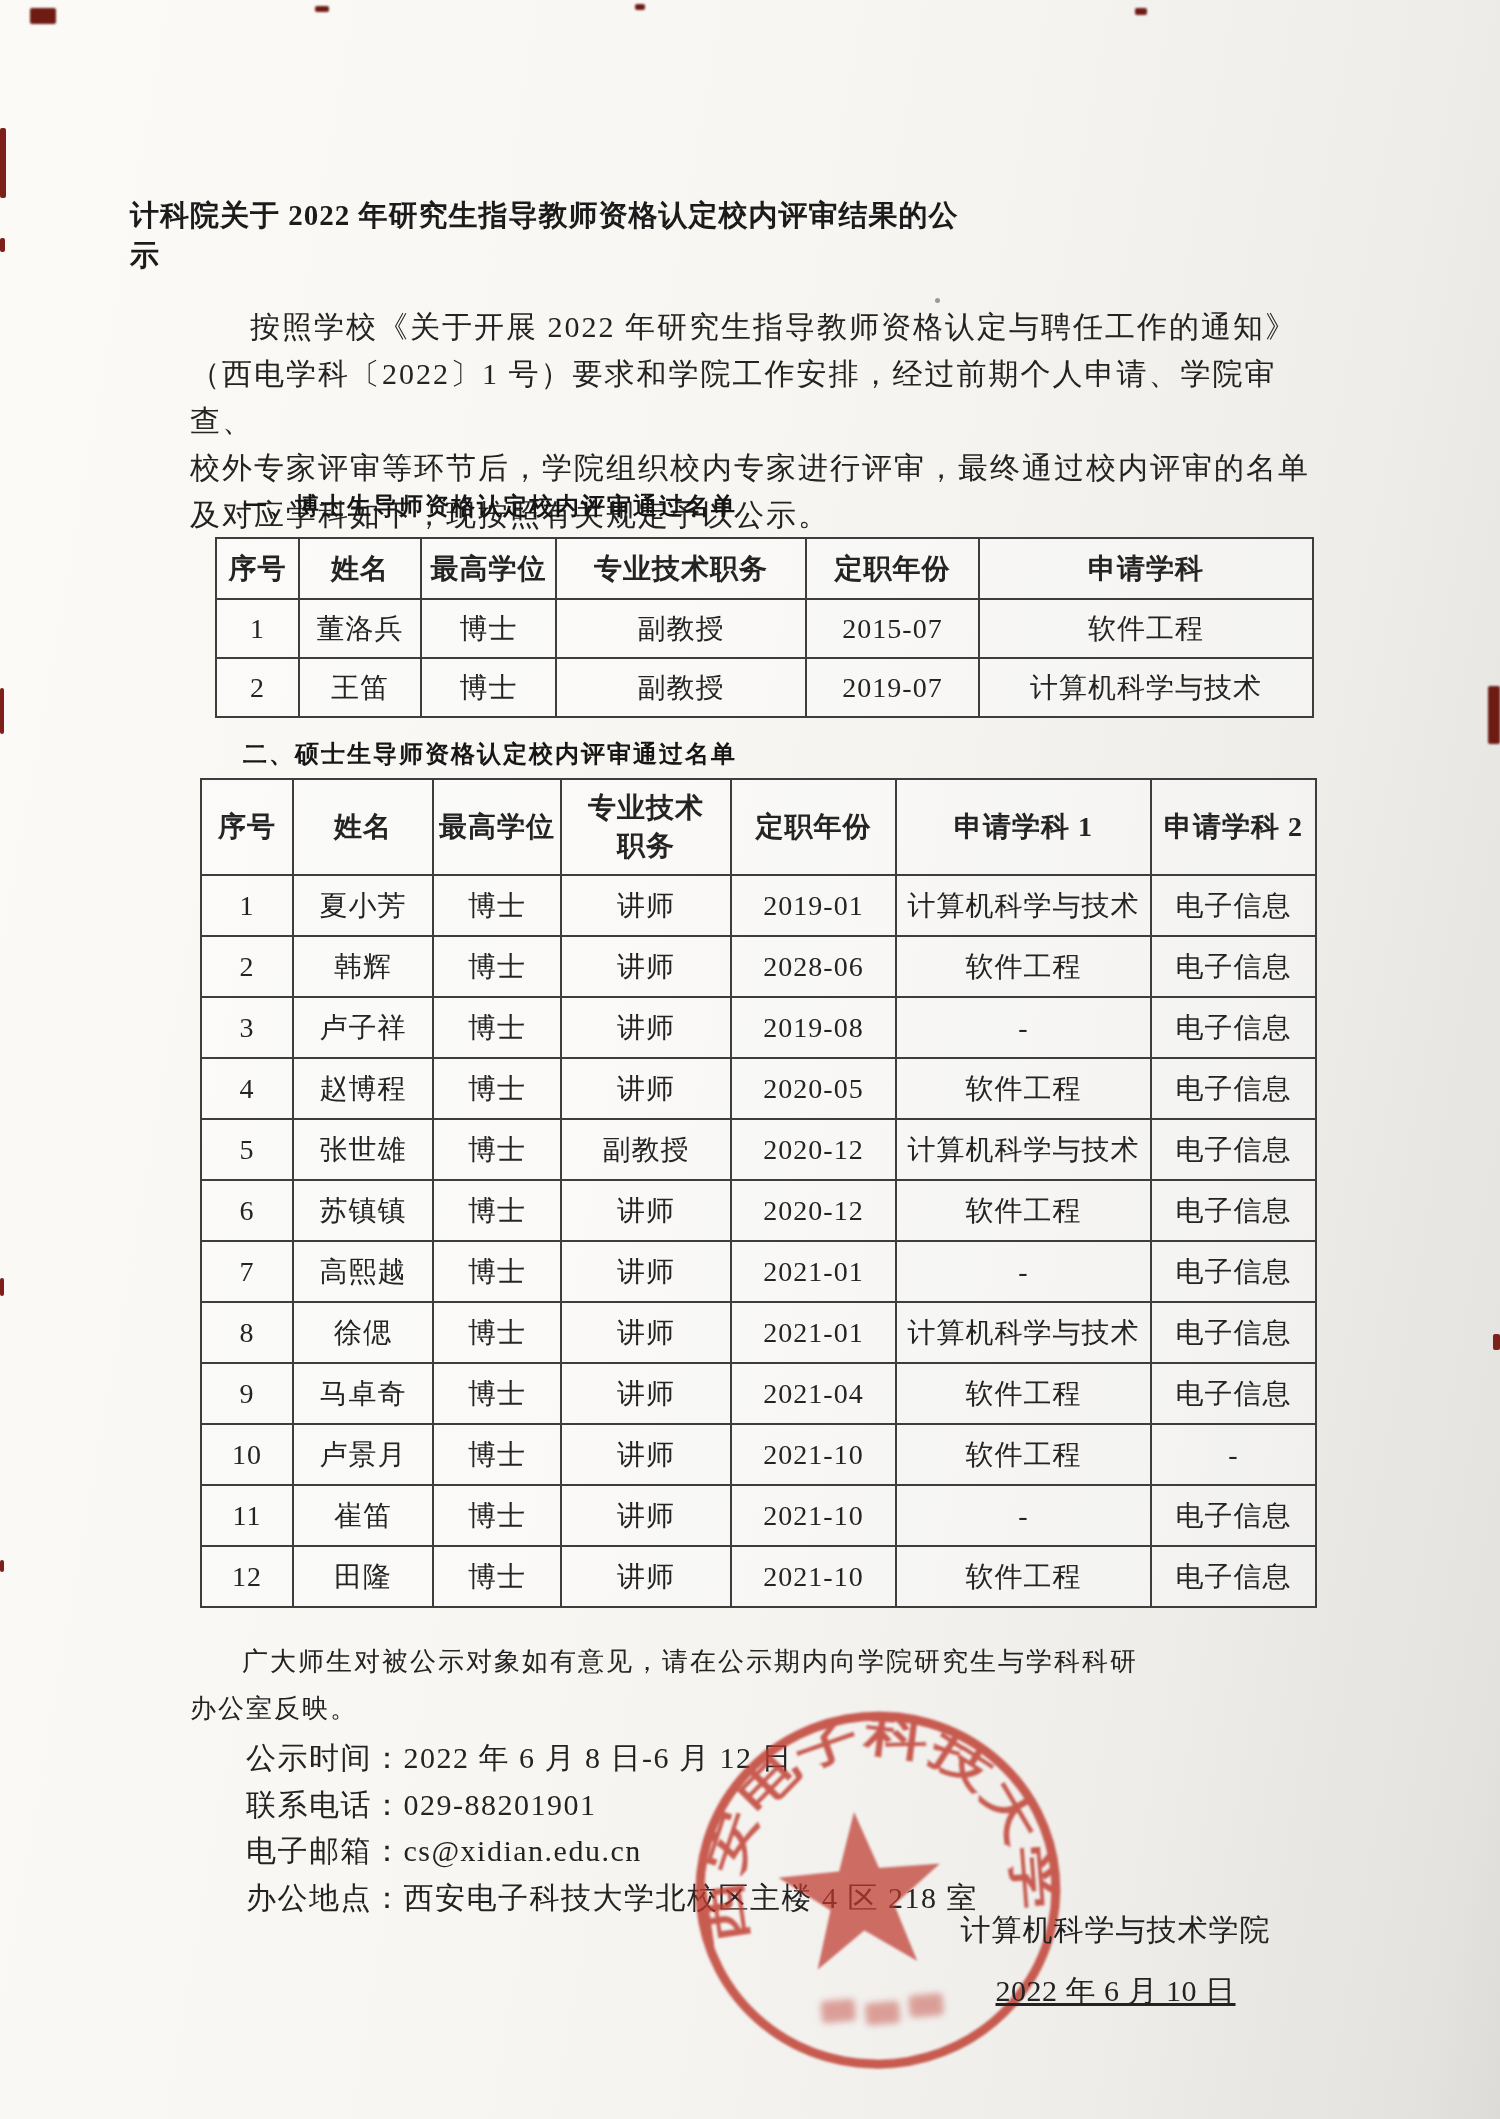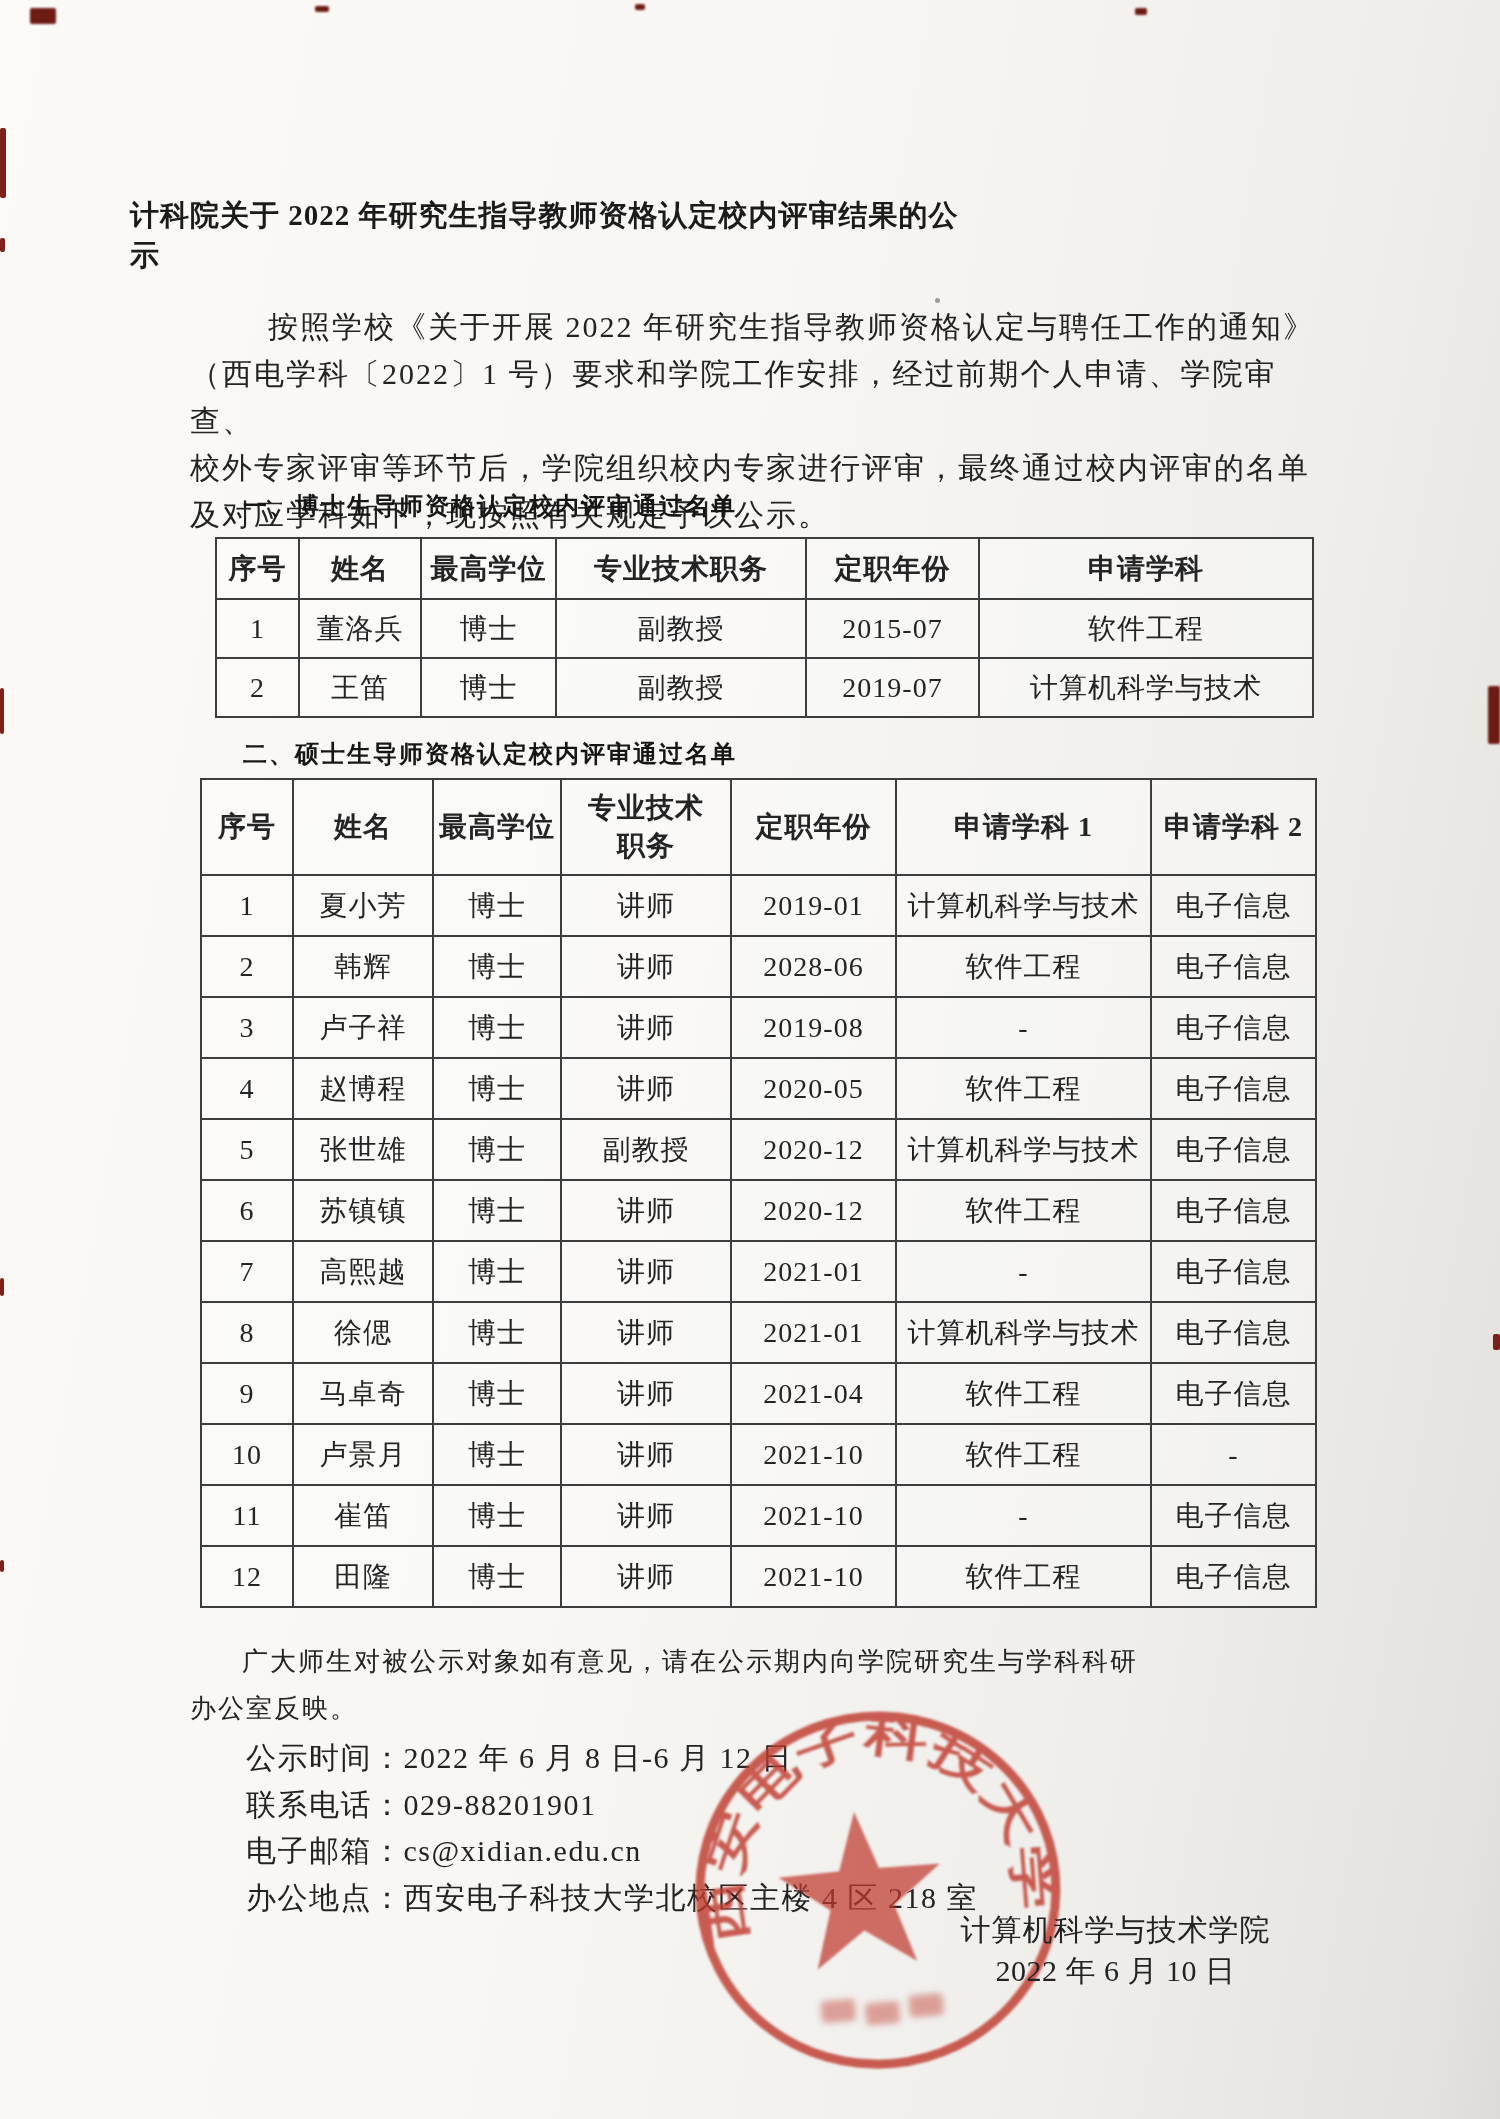--- a/index.html
+++ b/index.html
@@ -8,42 +8,42 @@
     position:relative;width:1500px;height:2119px;
     background:linear-gradient(100deg,#fbfaf7 0%,#f7f6f3 45%,#efeeeb 75%,#e3e2df 96%,#dcdbd8 100%);
     font-family:"Liberation Serif","DejaVu Serif",serif;
     color:#232323;
   }
   .title{
     position:absolute;left:130px;top:196px;width:850px;
     text-align:left;font-size:29px;font-weight:bold;letter-spacing:1px;color:#1b1b1b;
   }
   .intro{position:absolute;left:190px;top:303px;width:1125px;font-size:30px;line-height:47px;letter-spacing:2px;}
-  .intro .line:first-child{text-indent:2em;text-align:right;}
+  .intro .line:first-child{text-indent:2em;}
   .sec-heading{position:absolute;font-size:24px;font-weight:bold;letter-spacing:2px;color:#161616;}
   .sec1{left:243px;top:490px;}
   .sec2{left:243px;top:738px;}
   table.doc{border-collapse:collapse;table-layout:fixed;background:rgba(255,255,255,.35);}
   table.doc th,table.doc td{
     border:2px solid #3d3d3d;text-align:center;vertical-align:middle;
     font-size:28px;letter-spacing:1px;padding:0 4px;white-space:pre-line;
     font-family:"Liberation Serif","DejaVu Serif",serif;color:#242424;
   }
   table.doc th{font-weight:bold;line-height:38px;border-radius:10px;}
   #table1{position:absolute;left:215px;top:537px;width:1097px;}
   #table1 th{height:59px;}
   #table1 td{height:57px;}
   #table2{position:absolute;left:200px;top:778px;width:1115px;}
   #table2 th{height:94px;}
   #table2 td{height:59px;}
   .closing{position:absolute;left:190px;top:1638px;width:1124px;font-size:26px;line-height:47px;letter-spacing:2px;}
   .closing .line:first-child{text-indent:2em;}
   .contact{position:absolute;left:246px;top:1735px;font-size:30px;line-height:46.5px;letter-spacing:1.5px;}
   .signature{position:absolute;left:958px;top:1910px;width:315px;text-align:center;font-size:30px;letter-spacing:1px;z-index:3;}
-  .signature .date{margin-top:0;letter-spacing:0.5px;}
+  .signature .date{margin-top:20px;letter-spacing:0.5px;text-decoration:underline;}
   .seal{position:absolute;left:683px;top:1690px;width:392px;height:402px;z-index:2;opacity:.82;transform:rotate(-5deg);pointer-events:none;}
   .artifact{position:absolute;border-radius:2px;}
   .a-maroon{background:#6e1b14;filter:blur(.8px);}
   .a-red{background:#7d2019;filter:blur(.6px);}
   .a-gray{background:#9a9a9a;border-radius:50%;}
 </style>
 </head>
 <body>
 
 <div class="page">

